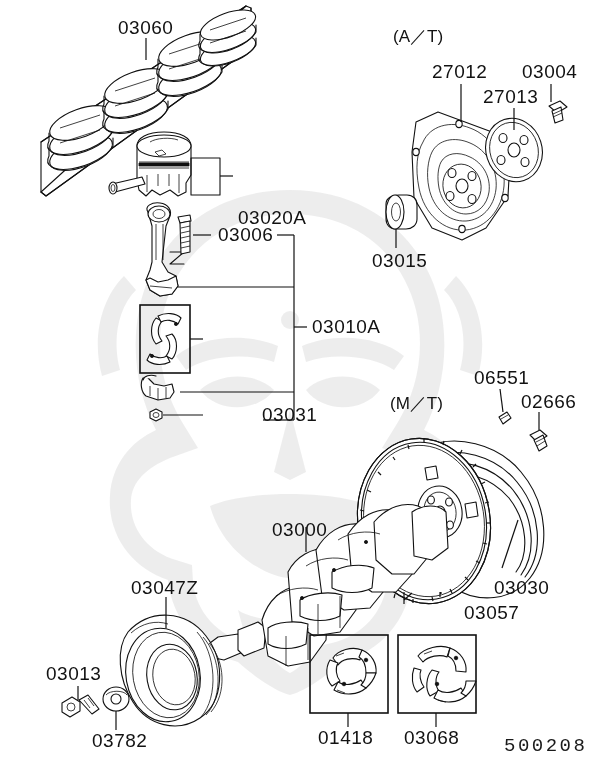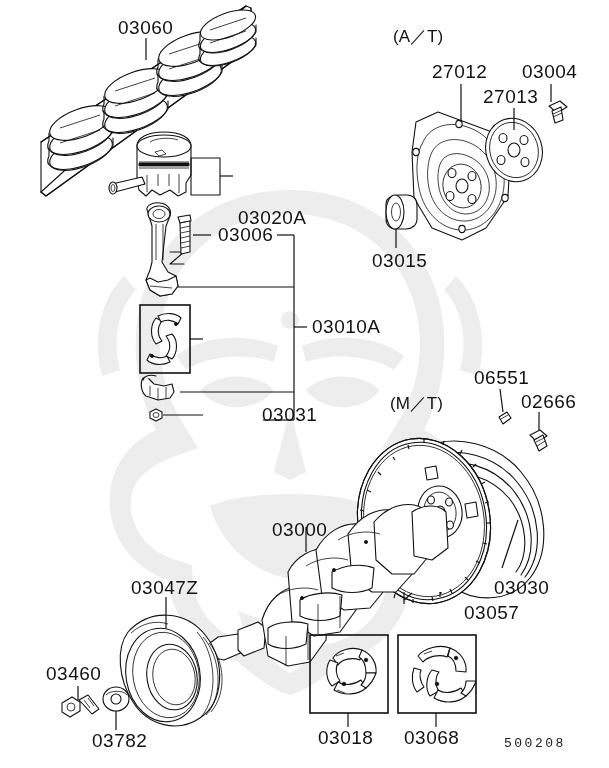--- a/index.html
+++ b/index.html
@@ -29,21 +29,21 @@
   .lbl{
     position:absolute;
     font-size:19px;
     letter-spacing:0.5px;
     color:#121212;
     white-space:nowrap;
     line-height:1;
     font-family:"Liberation Sans","DejaVu Sans",sans-serif;
   }
   .lbl.tiny{
-    font-size:13px;letter-spacing:2.5px;color:#1a1a1a;
+    font-size:19px;letter-spacing:2.5px;color:#1a1a1a;
     font-family:"Liberation Mono","DejaVu Sans Mono",monospace;
   }
   .lbl.trans{font-size:17px;letter-spacing:0px;}
   
   .lbl.hl{
     background:#9fa4d8;
     border:1.5px solid #3d3f9e;
     padding:3px 9px 4px 9px;
     color:#0b0b1e;
     border-radius:1px;
@@ -487,23 +487,23 @@
   <div class="lbl trans" style="left:390px;top:395px;">(M／T)</div>
 
   <div class="lbl" style="left:494px;top:578px;">03030</div>
 
   <div class="lbl" style="left:440px;top:603px;margin-left:24px;">03057</div>
 
   <div class="lbl" style="left:272px;top:504px;margin-top:16px;">03000</div>
 
   <div class="lbl" style="left:131px;top:578px;">03047Z</div>
 
-  <div class="lbl" style="left:46px;top:664px;">03460</div>
+  <div class="lbl" style="left:46px;top:664px;">03013</div>
 
   <div class="lbl" style="left:92px;top:731px;text-align:center;">03782</div>
 
-  <div class="lbl" style="left:318px;top:728px;">03018</div>
+  <div class="lbl" style="left:318px;top:728px;">01418</div>
 
   <div class="lbl" style="left:404px;top:728px;">03068</div>
 
   <div class="lbl tiny" style="left:504px;top:737px;">500208</div>
 
 </div>
 
 </body></html>

